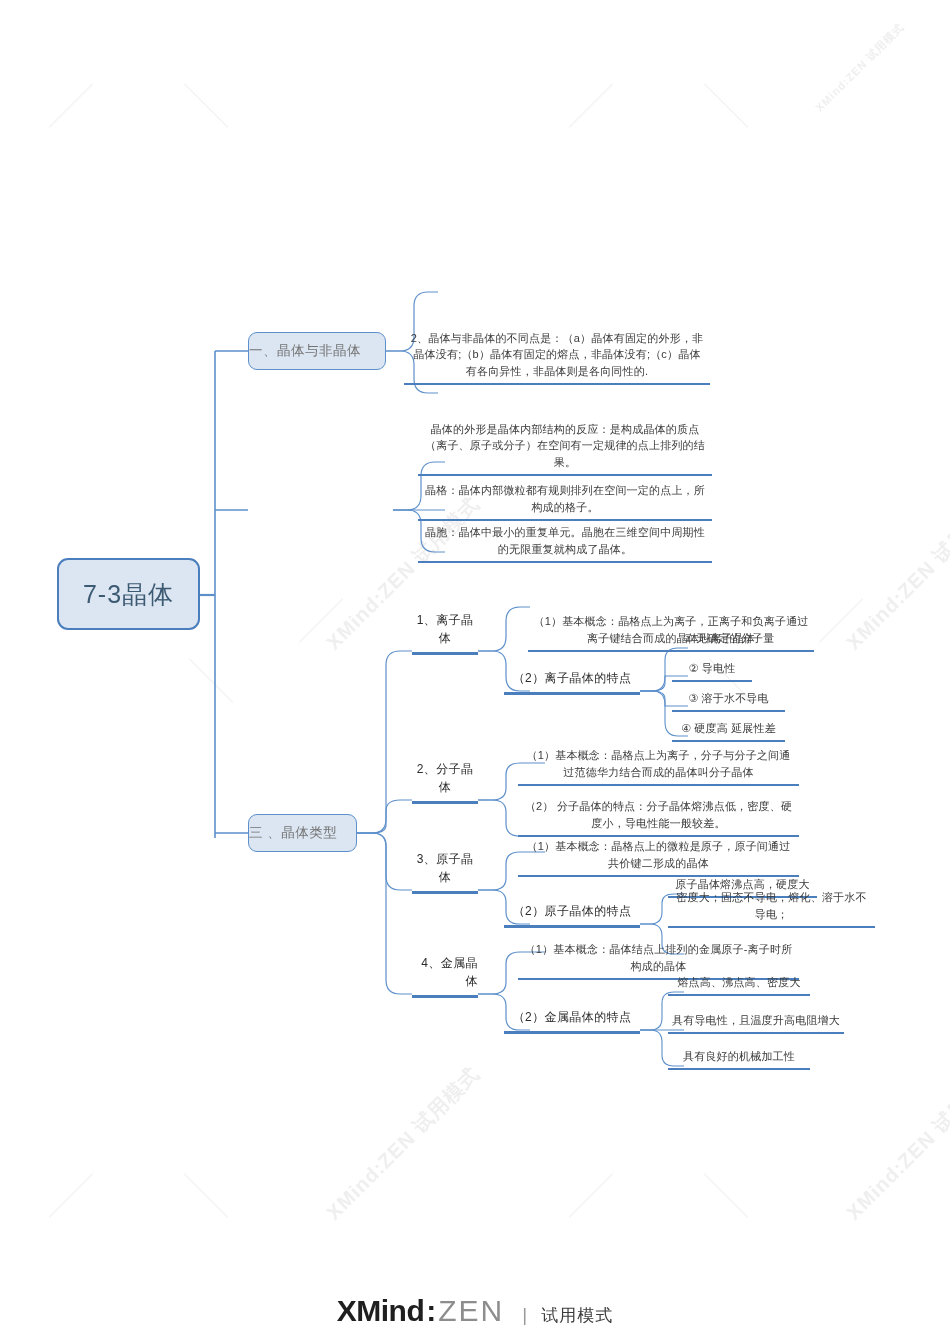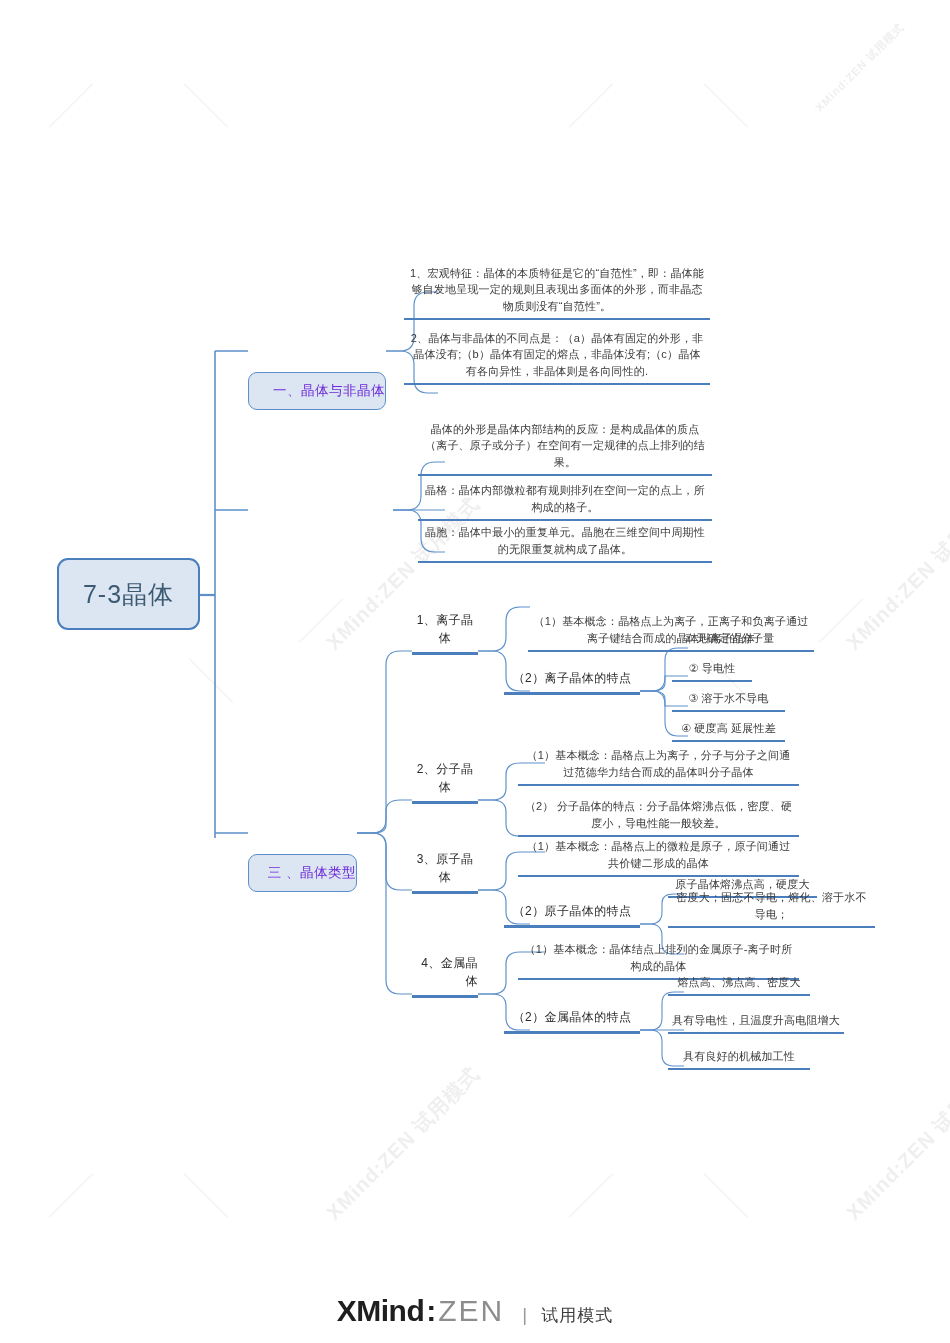--- a/index.html
+++ b/index.html
@@ -72,27 +72,26 @@
     align-items: center;
     justify-content: center;
     letter-spacing: 1px;
   }
 
   
   .branch-node {
     background: #dce6f2;
     border: 1.6px solid #5d90cb;
     border-radius: 9px;
-    color: #6d28d9;
+    color: #737373;
     font-size: 13.5px;
     display: flex;
     align-items: center;
-    justify-content: flex-end;
+    justify-content: flex-start;
     letter-spacing: 0.5px;
-    margin-top: 40px;
   }
 
   
   .sub-node {
     color: #2b2b2b;
     font-size: 12px;
     display: flex;
     align-items: flex-end;
     justify-content: center;
     padding-bottom: 5px;
@@ -237,23 +236,20 @@
   </svg>
 
   <div class="node root-node" style="left:57px; top:558px; width:143px; height:72px;">
     <span>7-3晶体</span>
   </div>
 
   <div class="node branch-node" style="left:248px; top:332px; width:138px; height:38px;">
     <span>一、晶体与非晶体</span>
   </div>
 
-  <div class="node leaf-node" style="left:404px; top:262px; width:306px; height:58px;">
-    <span>1、宏观特征：晶体的本质特征是它的“自范性”，即：晶体能够自发地呈现一定的规则且表现出多面体的外形，而非晶态物质则没有“自范性”。</span>
-  </div>
 
   <div class="node leaf-node" style="left:404px; top:327px; width:306px; height:58px;">
     <span>2、晶体与非晶体的不同点是：（a）晶体有固定的外形，非晶体没有;（b）晶体有固定的熔点，非晶体没有;（c）晶体有各向异性，非晶体则是各向同性的.</span>
   </div>
 
 
   <div class="node leaf-node" style="left:418px; top:424px; width:294px; height:52px;">
     <span>晶体的外形是晶体内部结构的反应：是构成晶体的质点（离子、原子或分子）在空间有一定规律的点上排列的结果。</span>
   </div>
 

